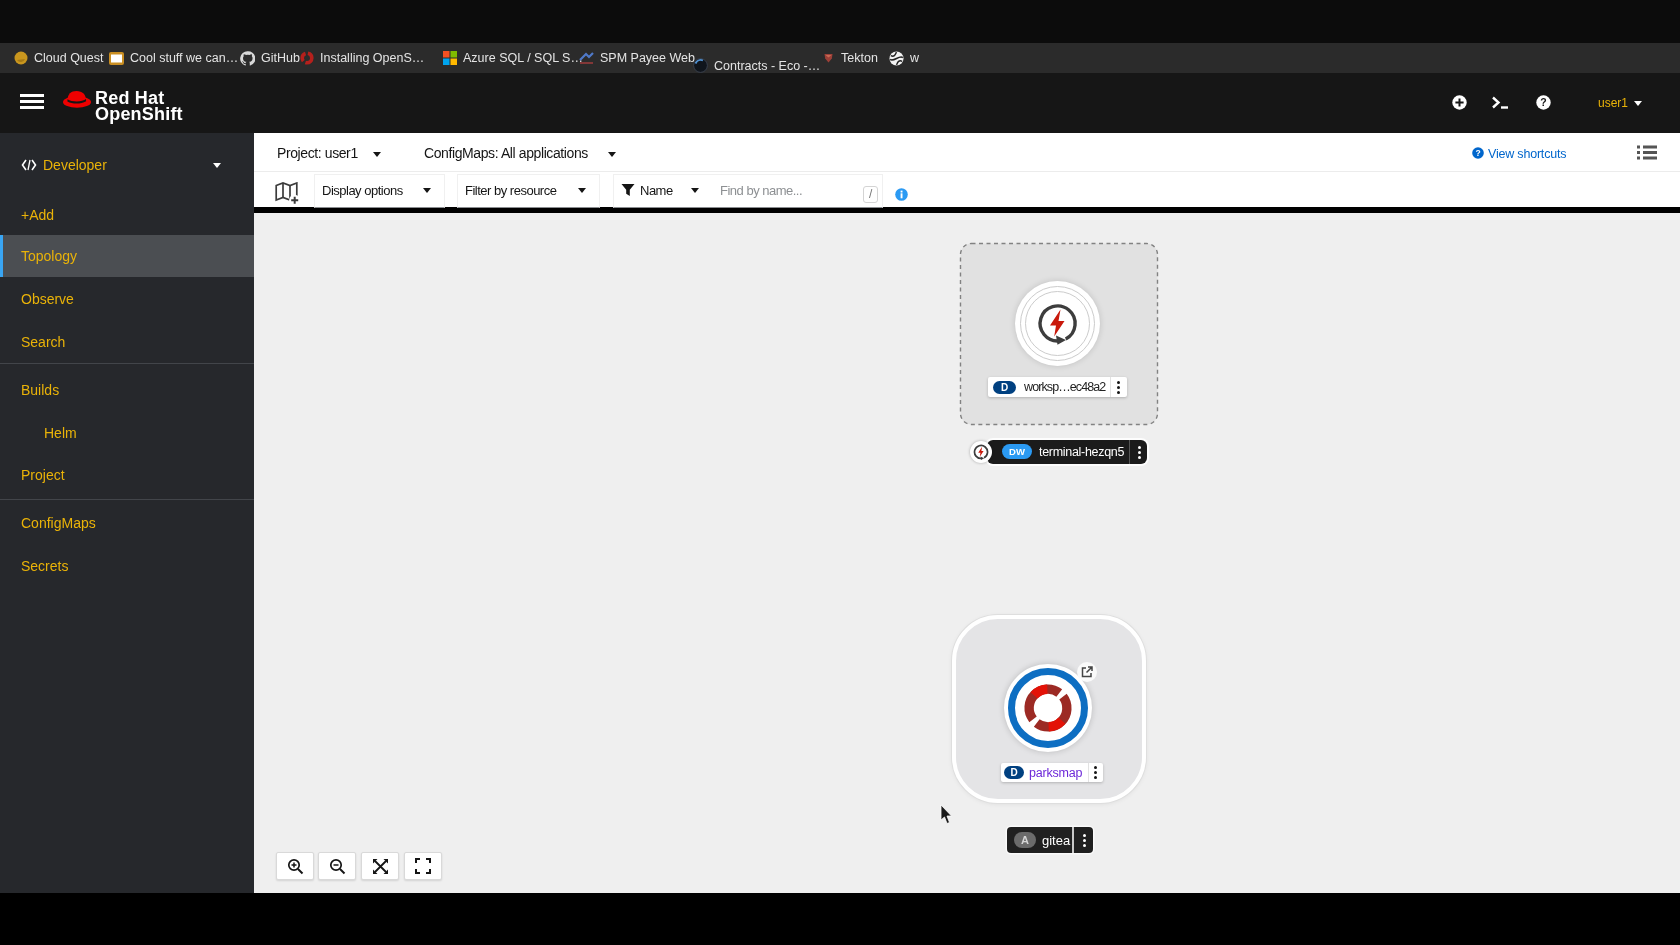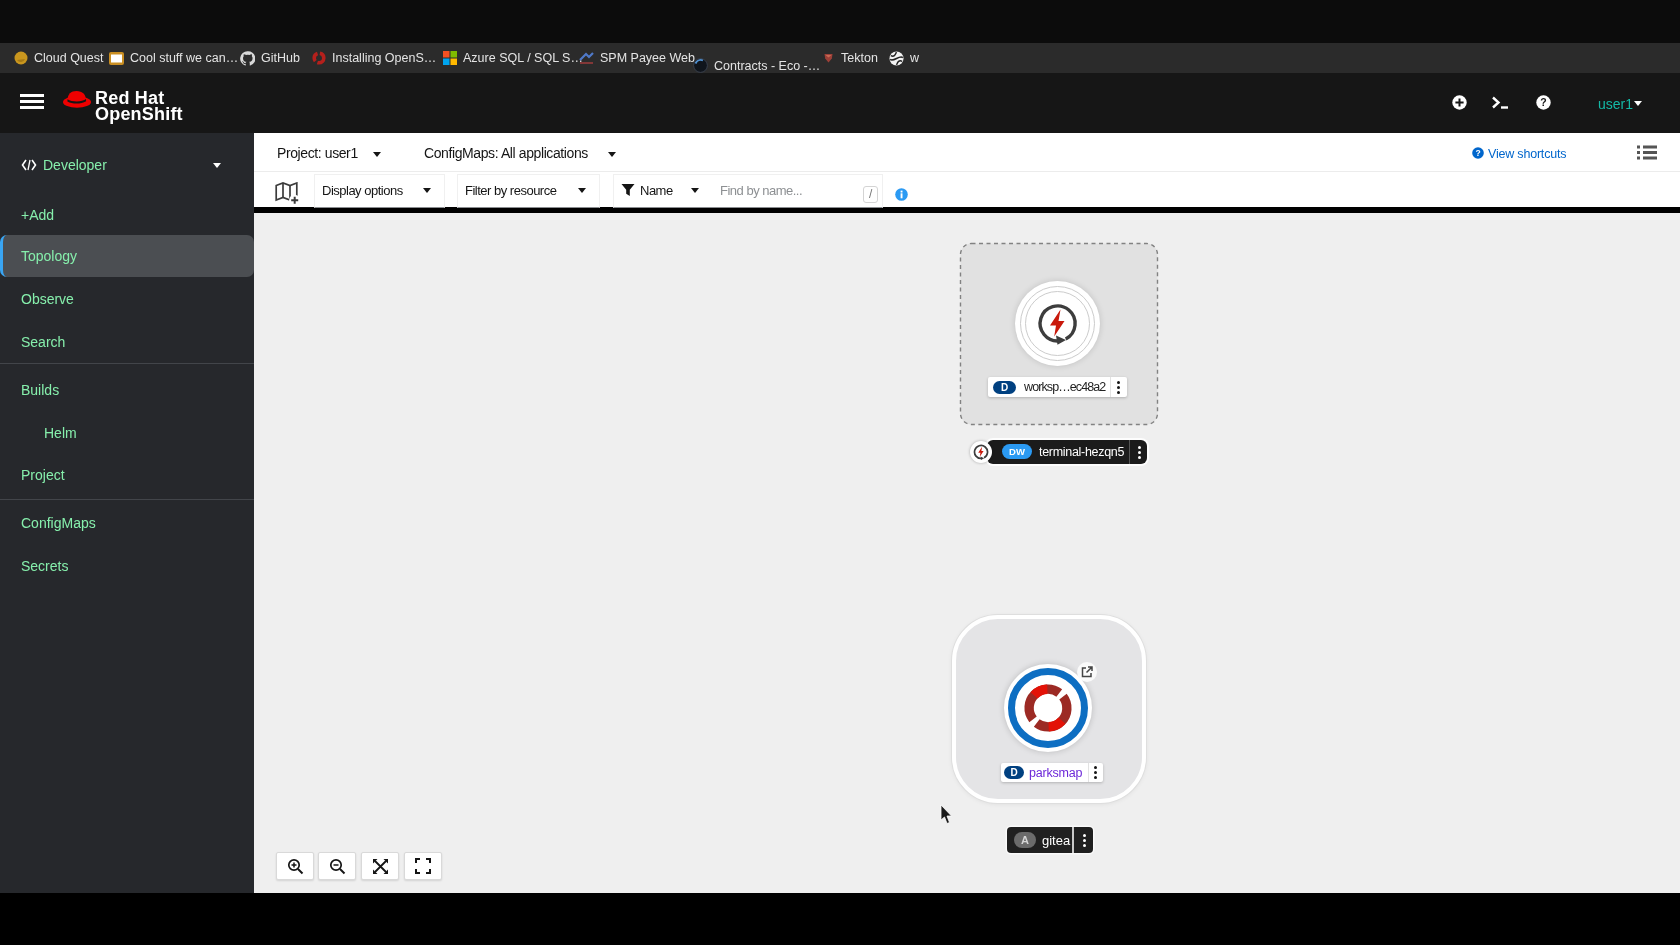--- a/index.html
+++ b/index.html
@@ -12,21 +12,21 @@
   .bm { position:absolute; top:0; height:30px; display:flex; align-items:center;
     color:#e4e4e4; font-size:12.5px; white-space:nowrap; }
   .bm svg { margin-right:6px; }
   
   #masthead { position:absolute; left:0; top:73px; width:1680px; height:60px; background:#161616; }
   .bar { position:absolute; left:0; width:24px; height:3px; background:#fff; }
   #logotext { position:absolute; color:#fff; font-weight:bold; font-size:18px;
     line-height:16px; letter-spacing:.2px; }
   
   #sidenav { position:absolute; left:0; top:133px; width:254px; height:760px; background:#26282c; }
-  .navitem { position:absolute; left:0; width:254px; height:42px; color:#86efac;
+  .navitem { position:absolute; left:0; width:254px; height:42px; color:#eab308;
     font-size:14px; display:flex; align-items:center; padding-left:21px; }
   .navsel { background:#4b4e52; border-left:3px solid #39a5f3; padding-left:18px; }
   .navdiv { position:absolute; left:0; width:254px; border-top:1px solid #42454a; }
   
   #toolbar1 { position:absolute; left:254px; top:133px; width:1426px; height:38px; background:#fff; }
   #toolbar2 { position:absolute; left:254px; top:171px; width:1426px; height:36px; background:#fff;
     border-top:1px solid #ececec; }
   .t1txt { position:absolute; font-size:14px; letter-spacing:-0.4px; color:#151515; white-space:nowrap; }
   .caret { display:inline-block; width:0; height:0; border-left:4.5px solid transparent;
     border-right:4.5px solid transparent; border-top:5px solid #151515; }
@@ -62,21 +62,21 @@
     <svg width="15" height="13">
         <rect x="0" y="0" width="15" height="13" rx="2" fill="#c98e22"></rect>
         <rect x="2" y="2.5" width="11" height="8" fill="#fff"></rect>
       </svg>
     Cool stuff we can…</div>
   <div class="bm" style="left:240px;">
     <svg width="15" height="15" viewBox="0 0 16 16">
         <path fill="#d8d8d8" d="M8 .3a7.8 7.8 0 0 0-2.5 15.2c.4.1.6-.2.6-.4v-1.4c-2.2.5-2.7-1-2.7-1-.3-.9-.9-1.2-.9-1.2-.7-.5.1-.5.1-.5.8.1 1.3.9 1.3.9.7 1.2 1.9.9 2.4.7.1-.6.3-.9.5-1.1-1.8-.2-3.6-.9-3.6-3.9 0-.9.3-1.6.8-2.1-.1-.2-.4-1 .1-2.1 0 0 .7-.2 2.2.8a7.4 7.4 0 0 1 4 0c1.5-1 2.2-.8 2.2-.8.5 1.1.2 1.9.1 2.1.5.5.8 1.2.8 2.1 0 3-1.8 3.7-3.6 3.9.3.3.6.8.6 1.5v2.1c0 .2.2.5.6.4A7.8 7.8 0 0 0 8 .3z"></path>
       </svg>
     GitHub</div>
-  <div class="bm" style="left:312px;justify-content:center;">
+  <div class="bm" style="left:300px;justify-content:center;">
     <svg width="14" height="14">
         <circle cx="7" cy="7" r="4.8" fill="none" stroke="#b5201c" stroke-width="3.6" stroke-dasharray="9 2.5"></circle>
       </svg>
     Installing OpenS…</div>
   <div class="bm" style="left:443px;">
     <svg width="14" height="14">
         <rect x="0" y="0" width="6.5" height="6.5" fill="#f25022"></rect>
         <rect x="7.5" y="0" width="6.5" height="6.5" fill="#7fba00"></rect>
         <rect x="0" y="7.5" width="6.5" height="6.5" fill="#00a4ef"></rect>
         <rect x="7.5" y="7.5" width="6.5" height="6.5" fill="#ffb900"></rect>
@@ -125,35 +125,35 @@
     <path d="M7.5 3.4v8.2 M3.4 7.5h8.2" stroke="#161616" stroke-width="2"></path>
   </svg>
   <svg class="abs" style="left:1492px; top:23px;" width="17" height="13" viewBox="0 0 17 13">
     <path d="M1 1.5 L6.5 6.5 L1 11.5" stroke="#fff" stroke-width="2.4" fill="none"></path>
     <path d="M9 11.5 H16" stroke="#fff" stroke-width="2.4"></path>
   </svg>
   <svg class="abs" style="left:1536px; top:22px;" width="15" height="15" viewBox="0 0 15 15">
     <circle cx="7.5" cy="7.5" r="7.2" fill="#fff"></circle>
     <text x="7.5" y="11.2" font-size="10.5" font-weight="bold" fill="#161616" text-anchor="middle" font-family="Liberation Sans">?</text>
   </svg>
-  <div class="abs" style="left:1598px; top:23px; color:#14b8a6; font-size:14px;">user1</div>
+  <div class="abs" style="left:1598px; top:23px; color:#eab308; font-size:12px;">user1</div>
   <div class="caret caretw abs" style="left:1634px; top:28px;"></div>
 </div>
 
 <div id="sidenav">
   <div class="navitem" style="top:11px; height:42px;">
     <svg width="16" height="12" viewBox="0 0 16 12" style="margin-right:6px;">
       <path d="M5 1 L1.5 6 L5 11 M11 1 L14.5 6 L11 11" stroke="#fff" stroke-width="1.6" fill="none"></path>
       <path d="M9 1 L7 11" stroke="#fff" stroke-width="1.3"></path>
     </svg>
     Developer
     <span class="caret caretw" style="position:absolute; left:213px;"></span>
   </div>
   <div class="navitem" style="top:61px;">+Add</div>
-  <div class="navitem navsel" style="top:102px;border-radius:7px;">Topology</div>
+  <div class="navitem navsel" style="top:102px;">Topology</div>
   <div class="navitem" style="top:145px;">Observe</div>
   <div class="navitem" style="top:188px;">Search</div>
   <div class="navdiv" style="top:230px;"></div>
   <div class="navitem" style="top:236px;">Builds</div>
   <div class="navitem" style="top:279px;padding-left:44px;">Helm</div>
   <div class="navitem" style="top:321px;">Project</div>
   <div class="navdiv" style="top:366px;"></div>
   <div class="navitem" style="top:369px;">ConfigMaps</div>
   <div class="navitem" style="top:412px;">Secrets</div>
 </div>

